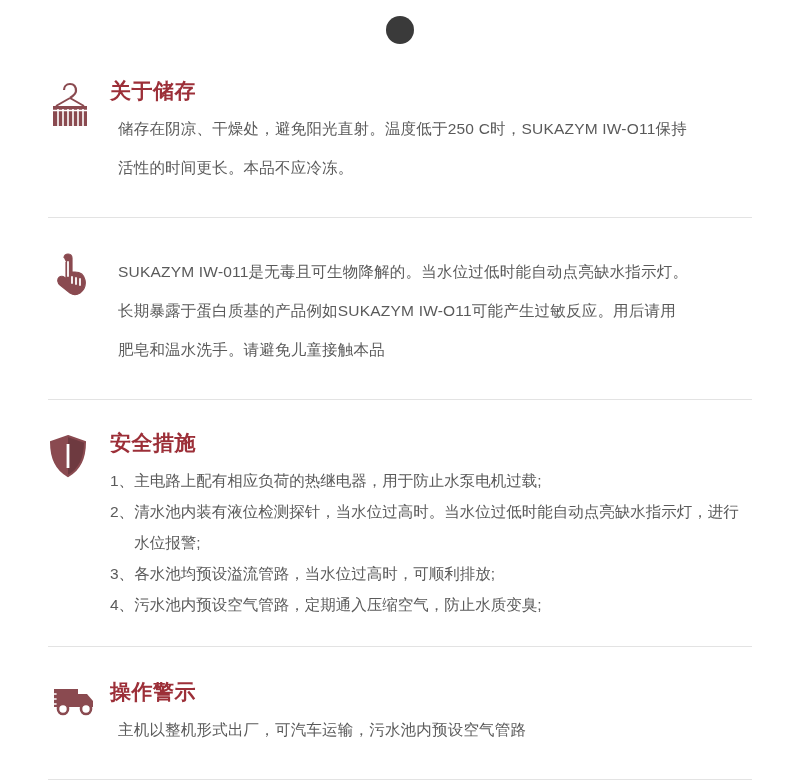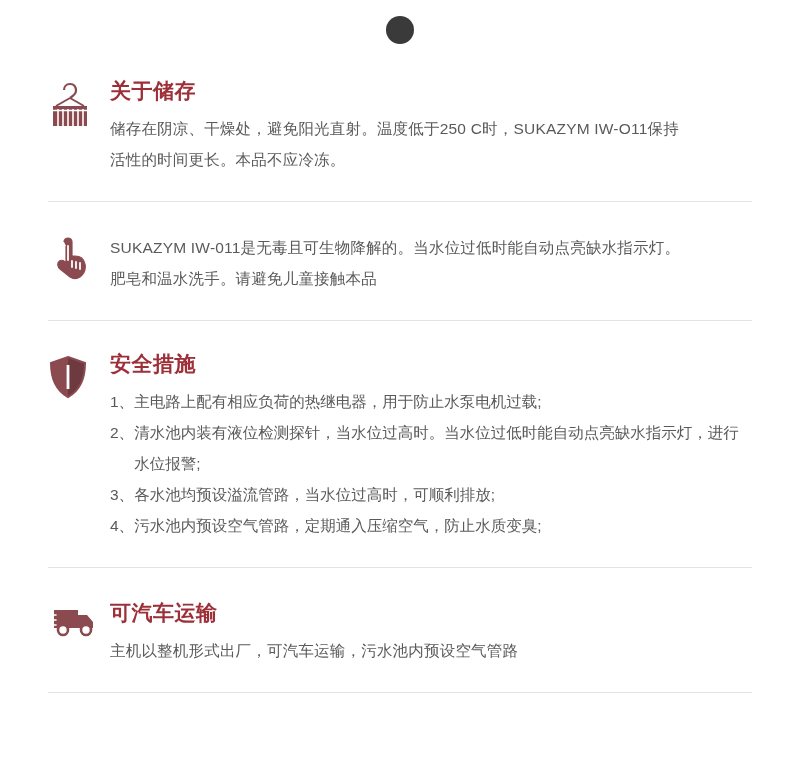--- a/index.html
+++ b/index.html
@@ -67,21 +67,21 @@
     margin: 0 0 9px 0;
     letter-spacing: 0.5px;
   }
   .sec-body {
     color: #5a5a5a;
     font-size: 15.5px;
     line-height: 31px;
     margin: 0;
     letter-spacing: 0.2px;
   }
-  .sec-body p { margin: 0; }
+  .sec-body p { margin: 8px; }
   .numbered {
     list-style: none;
     margin: 0;
     padding: 0;
   }
   .numbered li {
     display: flex;
     color: #5a5a5a;
     font-size: 15.5px;
     line-height: 31px;
@@ -171,20 +171,21 @@
                 <line x1="24" y1="25" x2="24" y2="31"></line>
                 <line x1="28" y1="26" x2="28" y2="32"></line>
                 <line x1="32" y1="27" x2="32" y2="33"></line>
               </g>
             </svg>
           </span>
         </div>
         <div class="text-col">
           <div class="sec-body">
             <p>SUKAZYM IW-011是无毒且可生物降解的。当水位过低时能自动点亮缺水指示灯。</p>
+            <p>长期暴露于蛋白质基的产品例如SUKAZYM IW-O11可能产生过敏反应。用后请用</p>
             <p>肥皂和温水洗手。请避免儿童接触本品</p>
           </div>
         </div>
       </div>
     </div>
 
     <div class="sp-4"></div>
     <div class="divider"></div>
     <div class="sp-5"></div>
 
@@ -239,21 +240,21 @@
                 <line x1="0" y1="11" x2="8" y2="11"></line>
                 <line x1="0" y1="16" x2="8" y2="16"></line>
                 <line x1="2" y1="21" x2="8" y2="21"></line>
               </g>
               <circle cx="15" cy="26" r="5" fill="#ffffff" stroke="#8a4a50" stroke-width="2.6"></circle>
               <circle cx="38" cy="26" r="5" fill="#ffffff" stroke="#8a4a50" stroke-width="2.6"></circle>
             </svg>
           </span>
         </div>
         <div class="text-col">
-          <h2 class="sec-title">可汽车运输</h2>
+          <h2 class="sec-title">操作警示</h2>
           <div class="sec-body">
             <p>主机以整机形式出厂，可汽车运输，污水池内预设空气管路</p>
           </div>
         </div>
       </div>
     </div>
 
     <div class="sp-8"></div>
     <div class="divider"></div>
 

